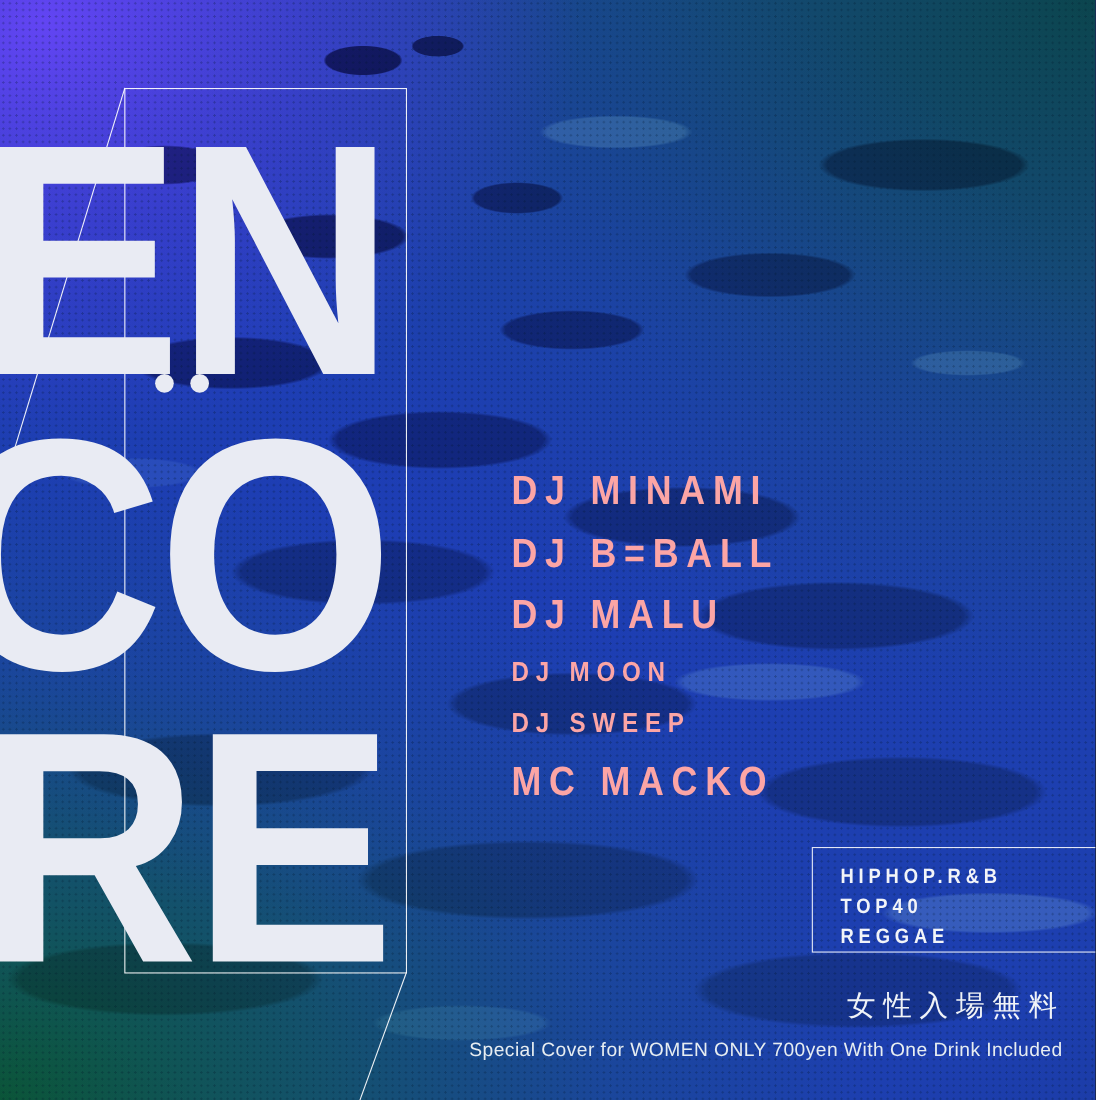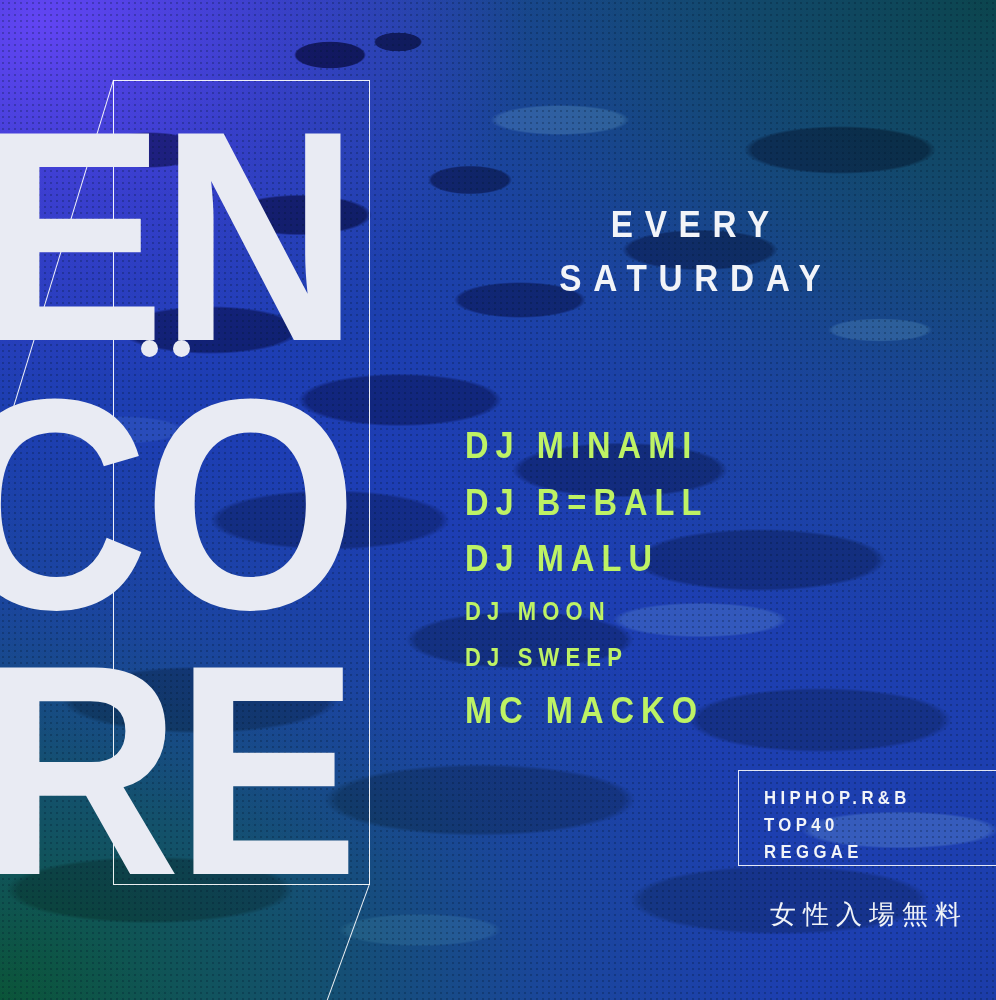--- a/index.html
+++ b/index.html
@@ -180,21 +180,21 @@
     line-height:1.45;
     letter-spacing:13px;
     text-indent:13px;
     transform:scaleX(0.9);
   }
 
   #lineup{
     position:absolute;
     left:465px;top:418px;
     width:470px;
-    color:#bef264;
+    color:#fca5a5;
     font-weight:700;
   }
   .lineup-row{
     white-space:nowrap;
     transform:scaleX(0.88);
     transform-origin:left center;
   }
   .lineup-row.big{
     font-size:37px;
     line-height:1.53;
@@ -272,35 +272,32 @@
   <div class="diag" id="diag-br"></div>
 
   <div id="encore">
     <div class="encore-row" id="encore-row-en">EN</div>
     <div class="encore-row" id="encore-row-co">CO</div>
     <div class="encore-row" id="encore-row-re">RE</div>
   </div>
   <div class="umlaut" id="umlaut-left"></div>
   <div class="umlaut" id="umlaut-right"></div>
 
-  <div id="header-block">
-    <div class="header-line">EVERY</div>
-    <div class="header-line">SATURDAY</div>
-  </div>
 
   <div id="lineup">
     <div class="lineup-row big">DJ MINAMI</div>
     <div class="lineup-row big">DJ B=BALL</div>
     <div class="lineup-row big">DJ MALU</div>
     <div class="lineup-row small">DJ MOON</div>
     <div class="lineup-row small">DJ SWEEP</div>
     <div class="lineup-row big spaced">MC MACKO</div>
   </div>
 
   <div id="genre-box">
     <div class="genre-line">HIPHOP.R&amp;B</div>
     <div class="genre-line">TOP40</div>
     <div class="genre-line">REGGAE</div>
   </div>
 
   <div id="footer-jp">女性入場無料</div>
+  <div id="footer-en">Special Cover for WOMEN ONLY 700yen With One Drink Included</div>
 
 </div>
 
 </body></html>

